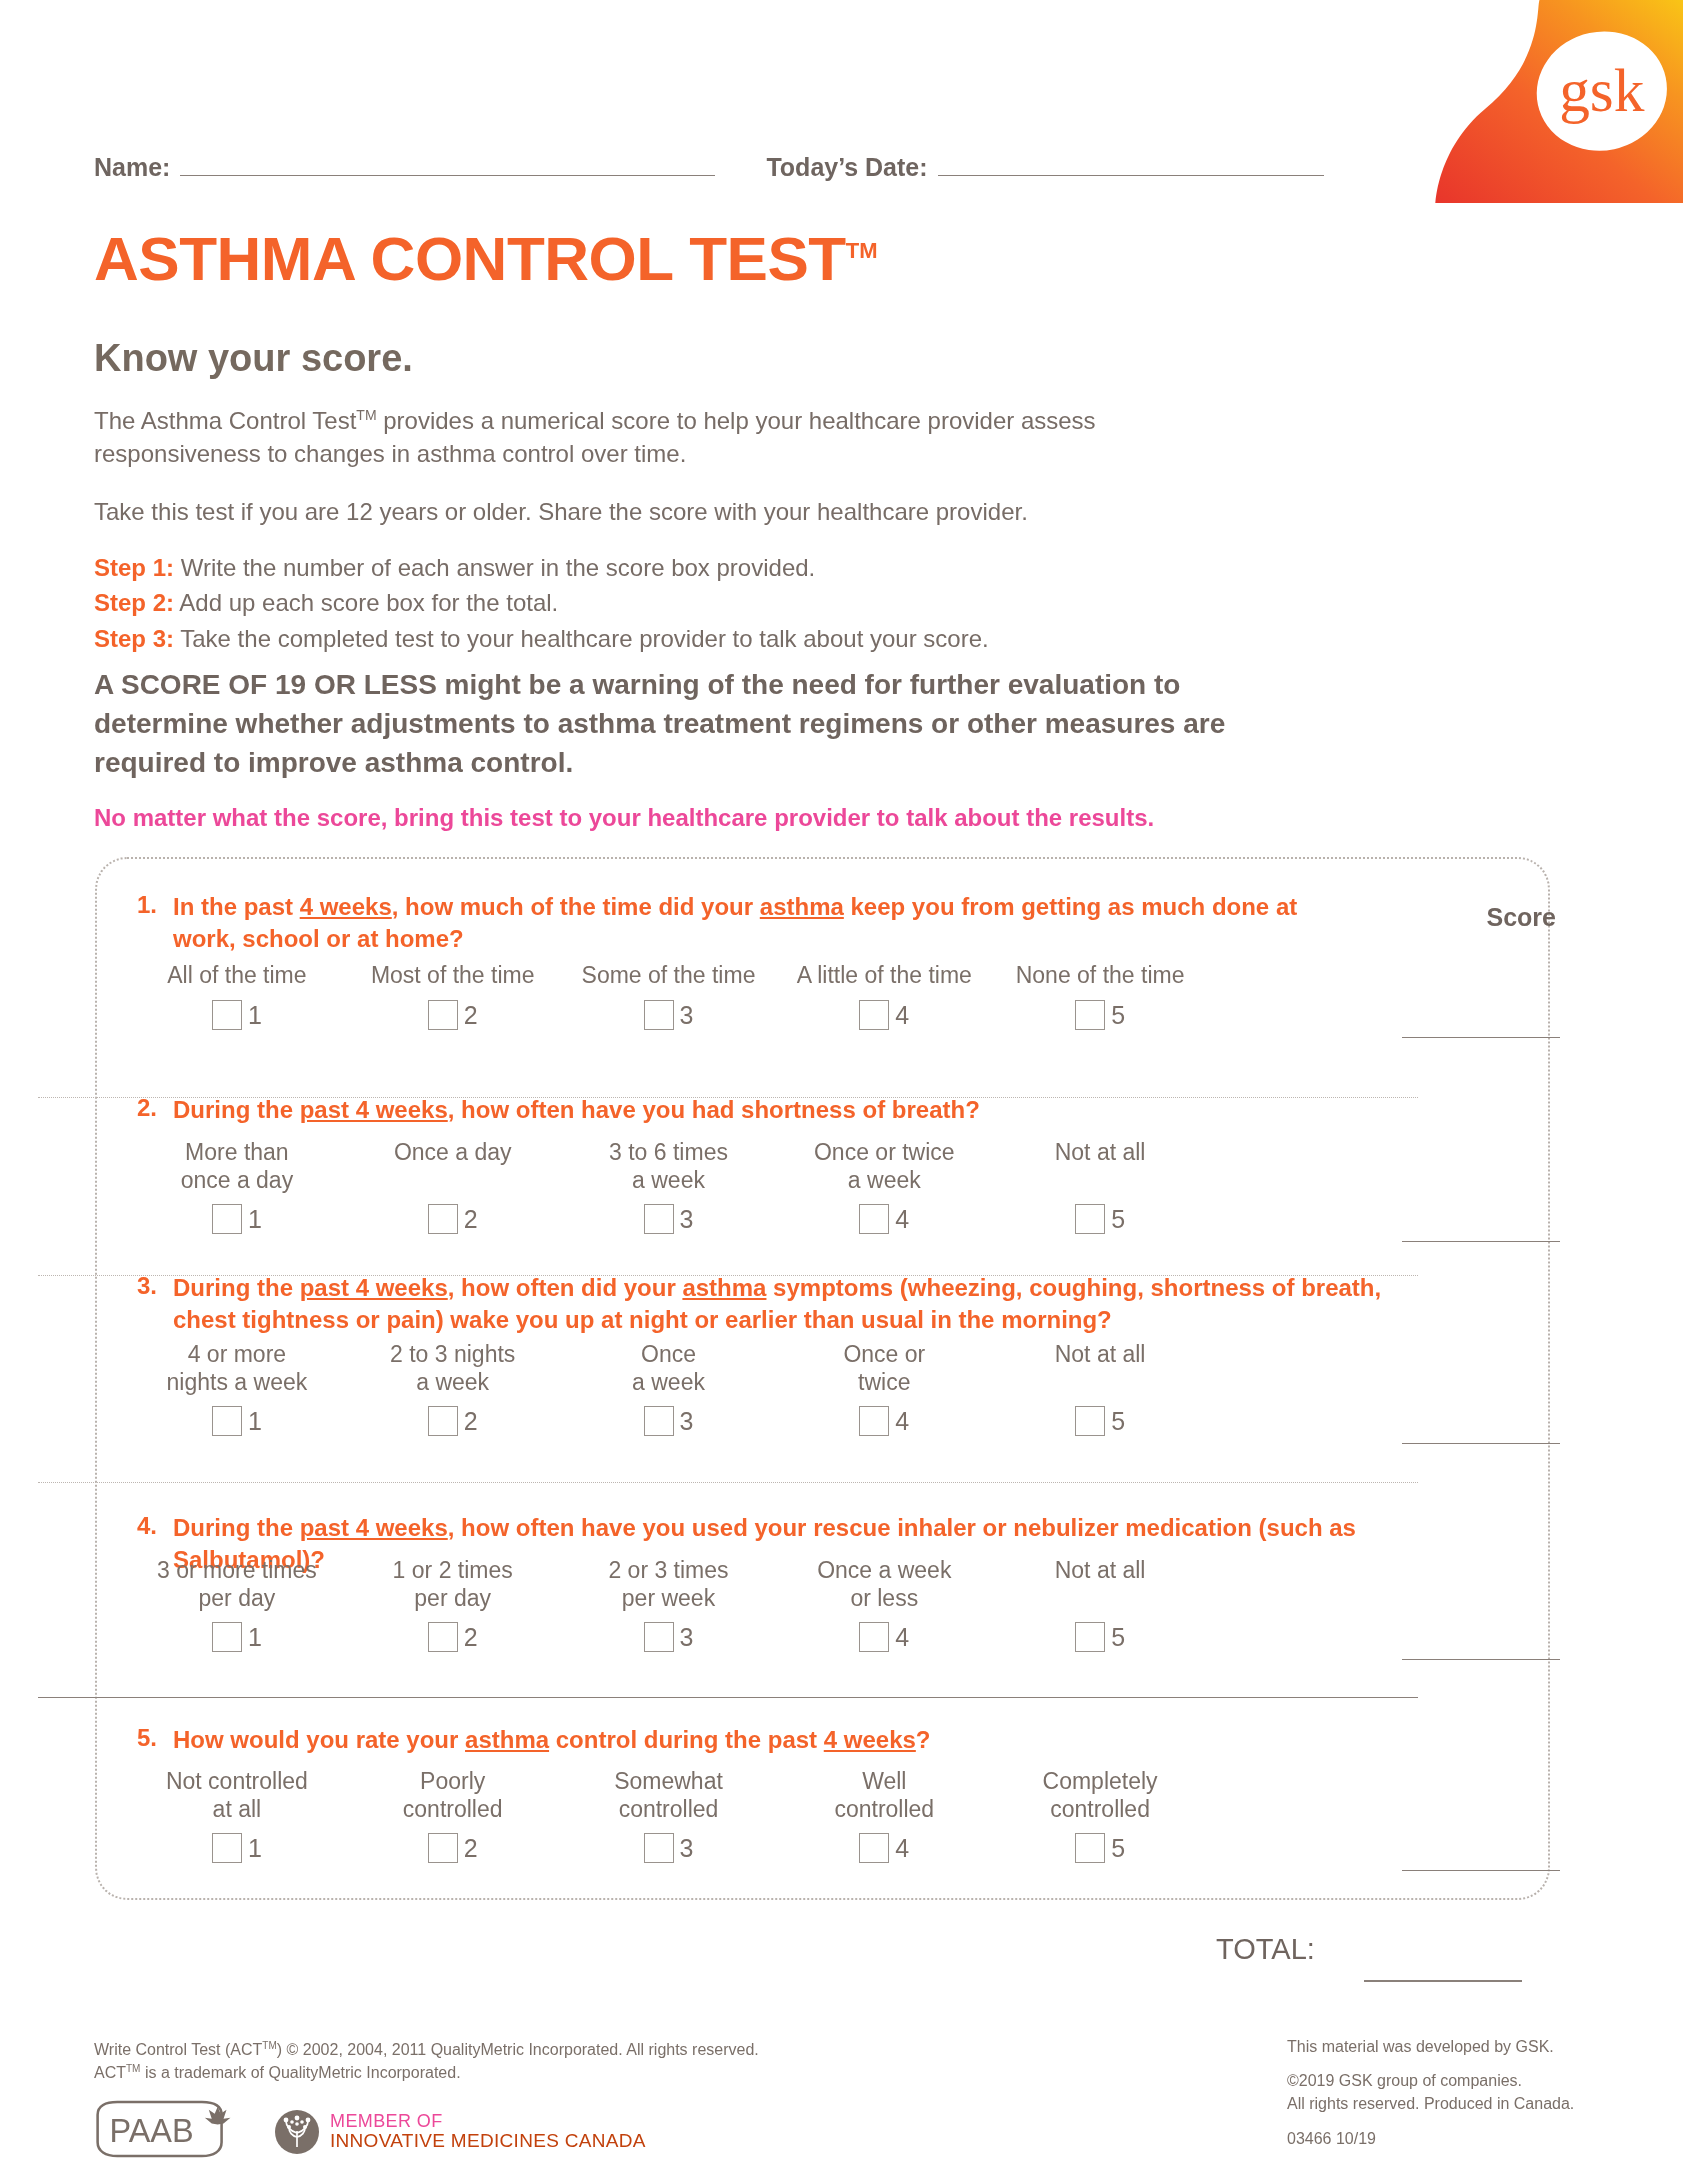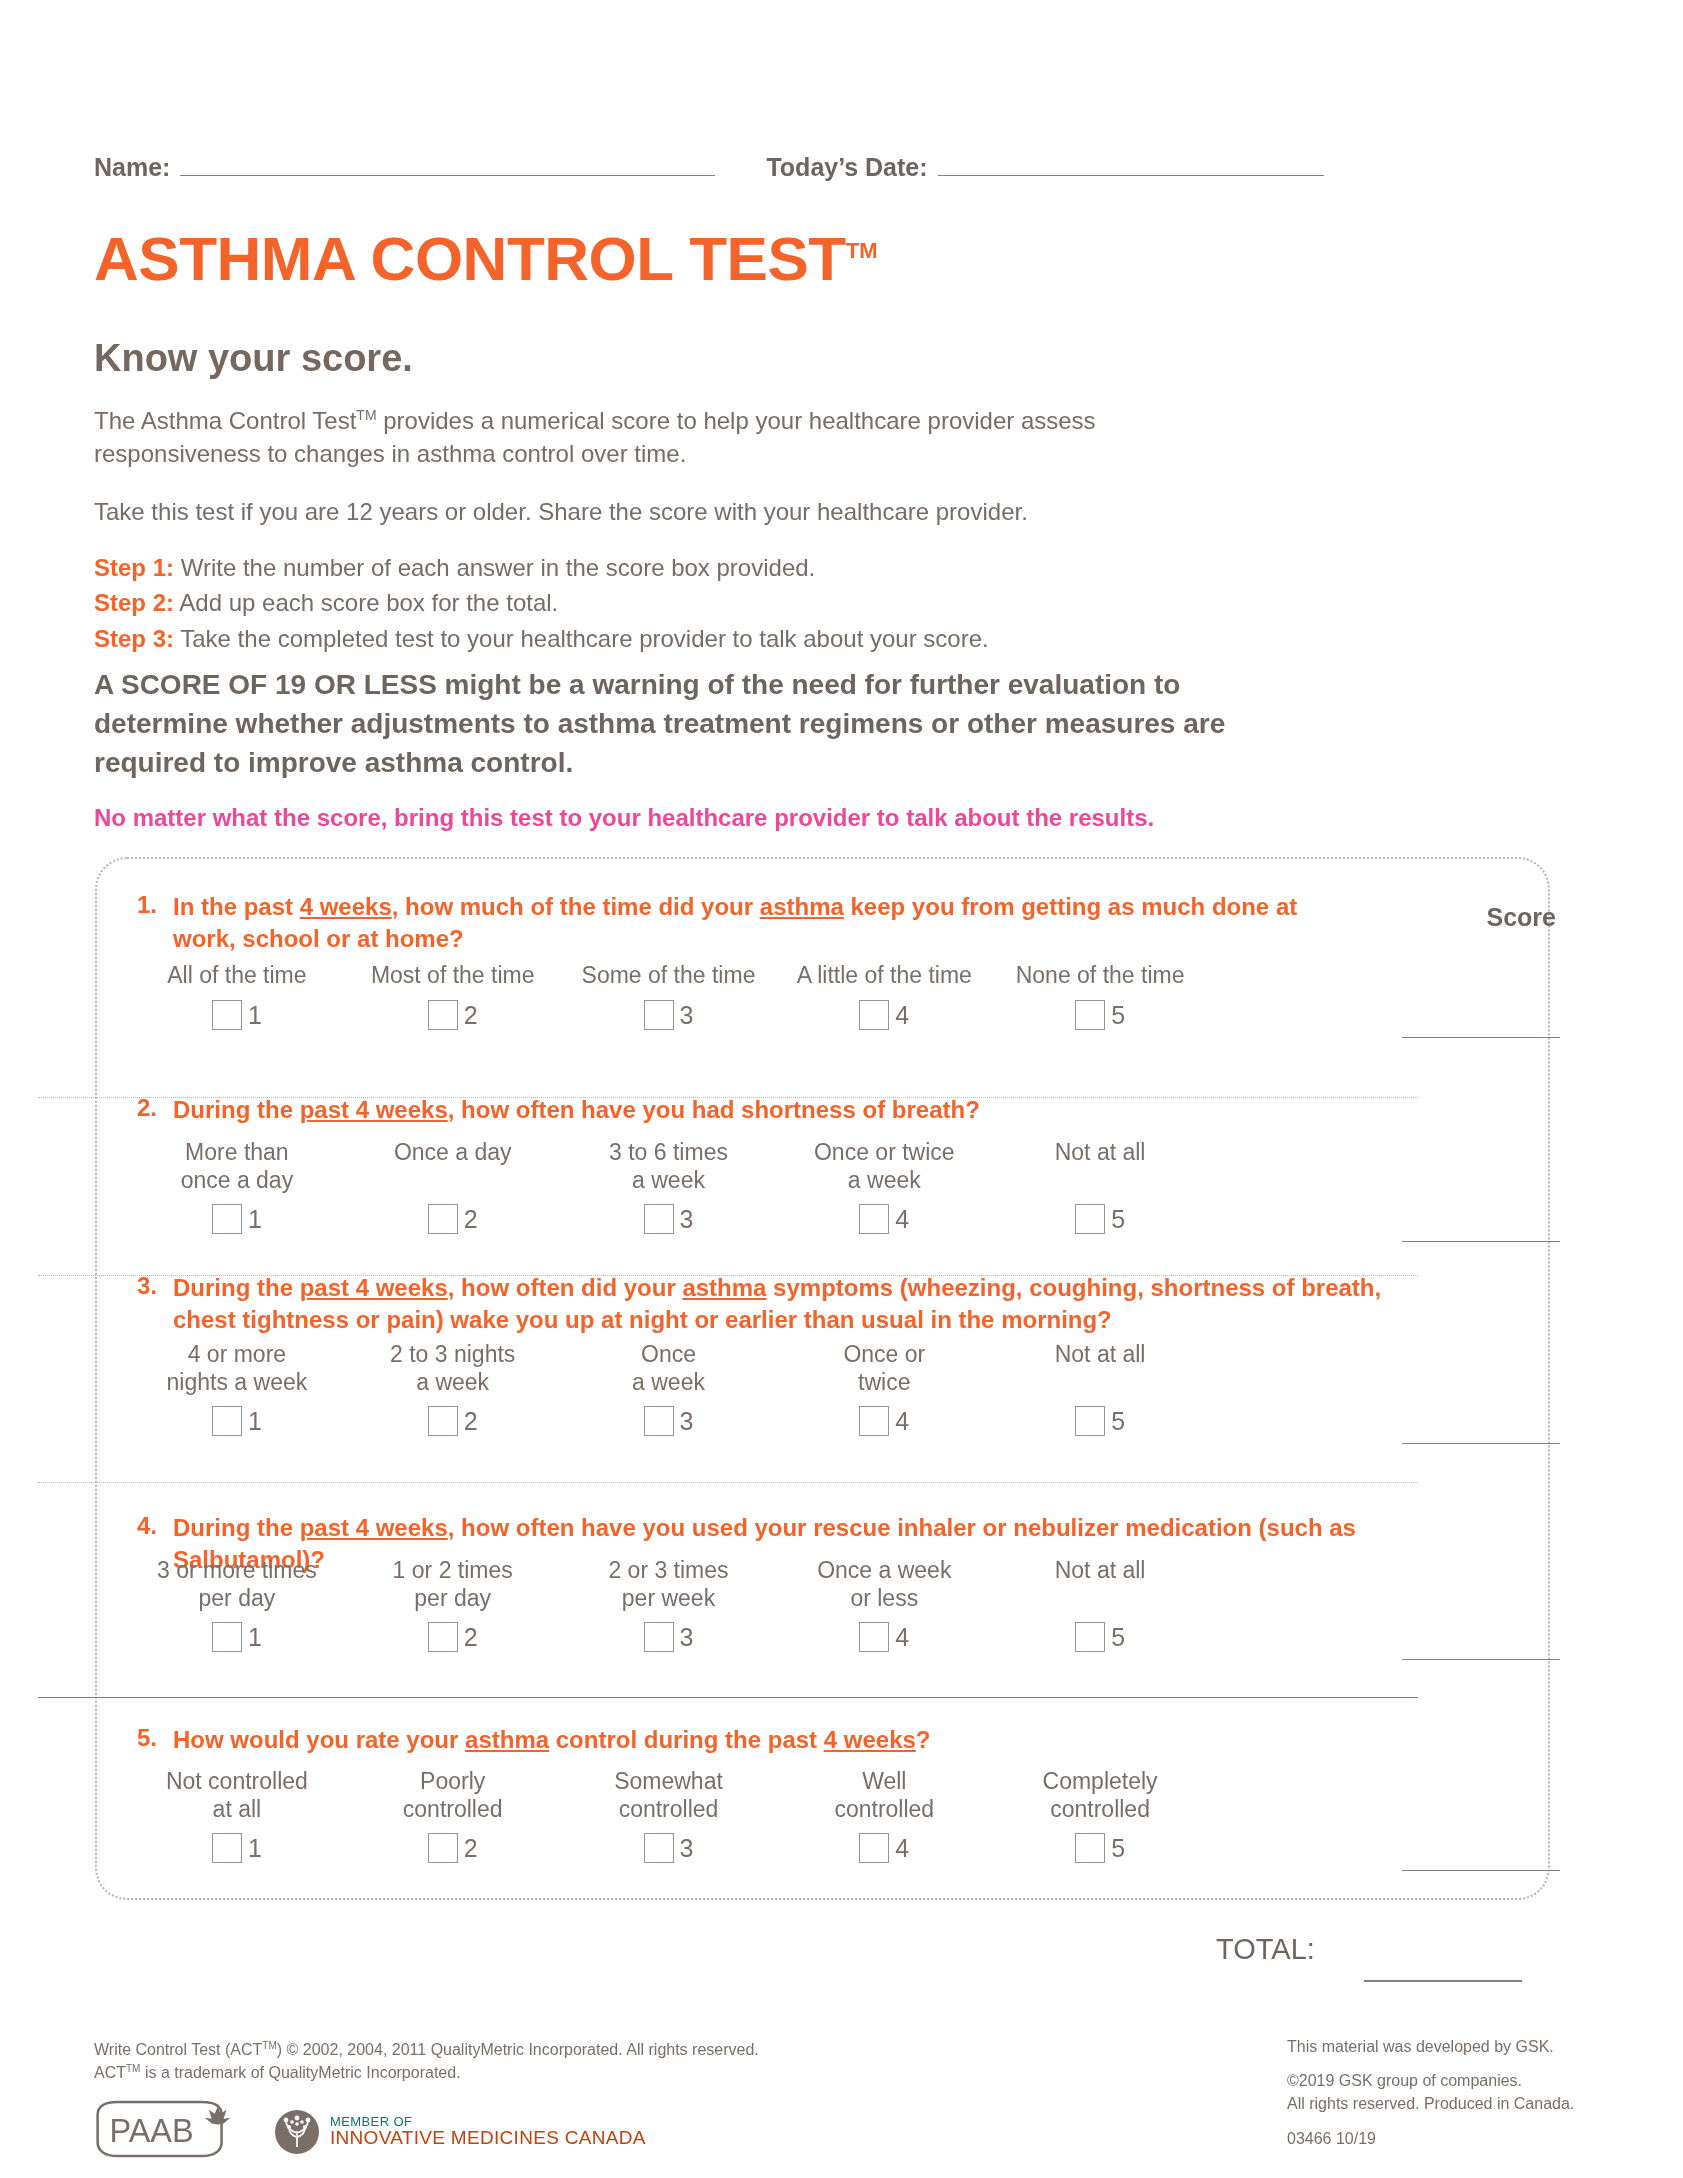--- a/index.html
+++ b/index.html
@@ -139,35 +139,50 @@
     position:absolute; left:94px;
     font-size:16px; line-height:1.42; color:#7a6f68;
   }
   .fnote sup { font-size:10px; vertical-align:super; }
   #foot-left { top:2039px; }
 
   #logos { position:absolute; left:91px; top:2099px; display:flex; align-items:center; }
   #paab { margin-right:34px; }
   #imc { display:flex; align-items:center; }
   #imc .imctxt { margin-left:10px; line-height:1.05; }
-  #imc .memberof { font-size:13px; letter-spacing:0.4px; color:#0f766e; }
+  #imc .memberof { font-size:18px; letter-spacing:0.4px; color:#ec4899; }
   #imc .imcname  { font-size:19px; letter-spacing:0.3px; color:#c2410c; }
 
   #foot-right {
     position:absolute; left:1287px; top:2035px;
     font-size:16px; line-height:1.45; color:#7a6f68;
   }
   #foot-right .blk { margin-bottom:11px; }
   #foot-right .blk:last-child { margin-bottom:0; }
 </style>
 </head>
 <body>
 
 <div class="page">
 
+  <div id="gsk-corner">
+    <svg width="396" height="203" viewBox="0 0 400 205" xmlns="http://www.w3.org/2000/svg">
+      <defs>
+        <linearGradient id="swoosh" x1="0" y1="1" x2="1" y2="0">
+          <stop offset="0%" stop-color="#e8352b"></stop>
+          <stop offset="45%" stop-color="#f4632a"></stop>
+          <stop offset="75%" stop-color="#f79420"></stop>
+          <stop offset="100%" stop-color="#f9c516"></stop>
+        </linearGradient>
+      </defs>
+      <path d="M400,0 L400,205 L150,205 C150,205 152,150 200,110 C258,62 252,10 255,0 Z" fill="url(#swoosh)"></path>
+      <ellipse cx="318" cy="92" rx="66" ry="60" fill="#ffffff" transform="rotate(-12 318 92)"></ellipse>
+      <text x="318" y="112" text-anchor="middle" font-family="'Liberation Serif', serif" font-size="62" fill="#f4632a">gsk</text>
+    </svg>
+  </div>
 
   <div class="nameRow">
     <span class="lbl">Name:</span>
     <span class="ruleLine rule-name"></span>
     <span class="gapx"></span>
     <span class="lbl">Today’s Date:</span>
     <span class="ruleLine rule-date"></span>
   </div>
 
   <h1 class="title"><span>ASTHMA CONTROL TEST</span><sup>TM</sup></h1>

